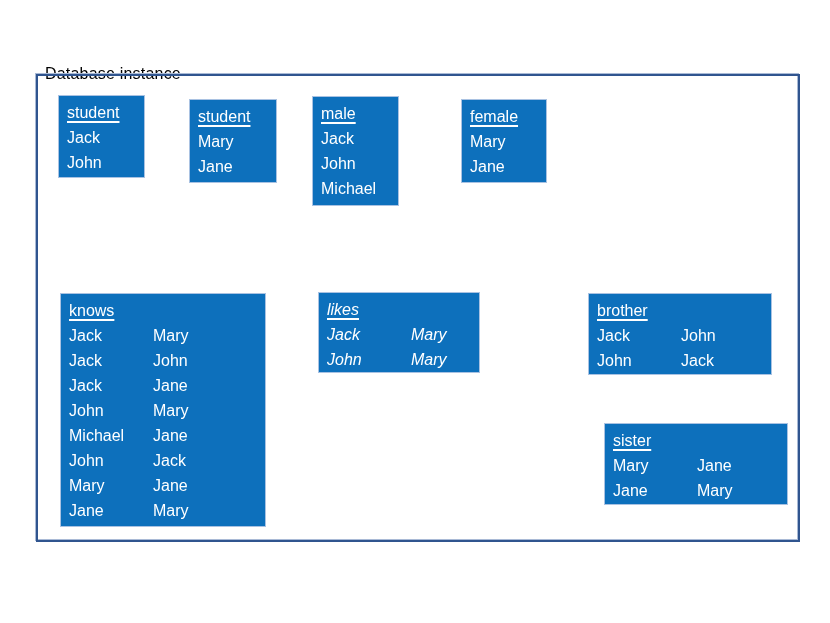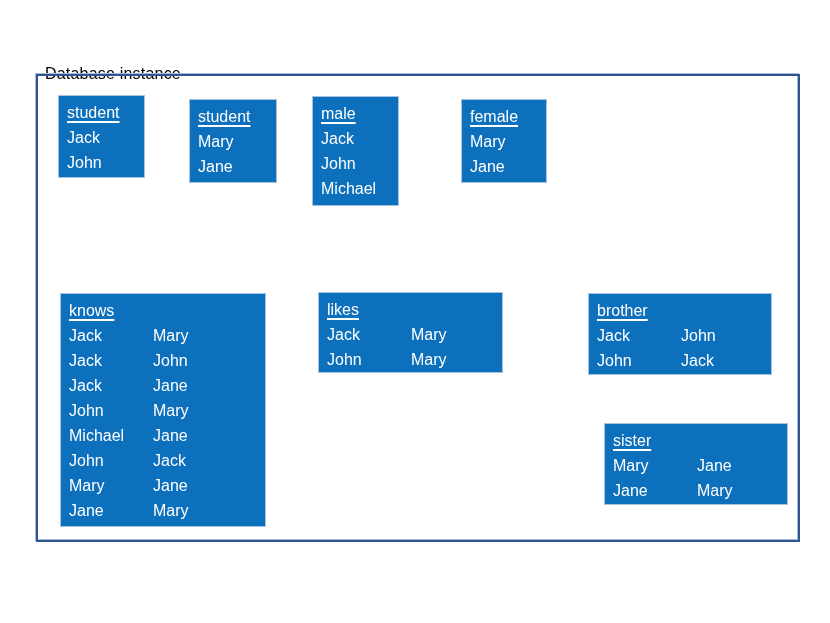--- a/index.html
+++ b/index.html
@@ -47,21 +47,21 @@
     text-underline-offset: 3px;
   }
   .trow { display: flex; }
   .trow .c1 { width: 84px; flex: none; }
   
   .box-student { left: 58px;  top: 95px;  width: 87px;  height: 83px;  }
   .box-teacher { left: 189px; top: 99px;  width: 88px;  height: 84px;  }
   .box-male    { left: 312px; top: 96px;  width: 87px;  height: 110px; }
   .box-female  { left: 450px; top: 99px;  width: 86px;  height: 84px; margin-left: 11px;  }
   .box-knows   { left: 60px;  top: 293px; width: 206px; height: 234px; }
-  .box-likes   { left: 318px; top: 292px; width: 185px; height: 81px;  }
+  .box-likes   { left: 318px; top: 292px; width: 162px; height: 81px; font-style: italic;  }
   .box-brother { left: 588px; top: 293px; width: 184px; height: 82px;  }
   .box-sister  { left: 588px; top: 423px; width: 184px; height: 82px; margin-left: 16px;  }
 </style>
 </head>
 <body>
 
 <div class="canvas">
 
   <div class="page-title">Database instance</div>
 

